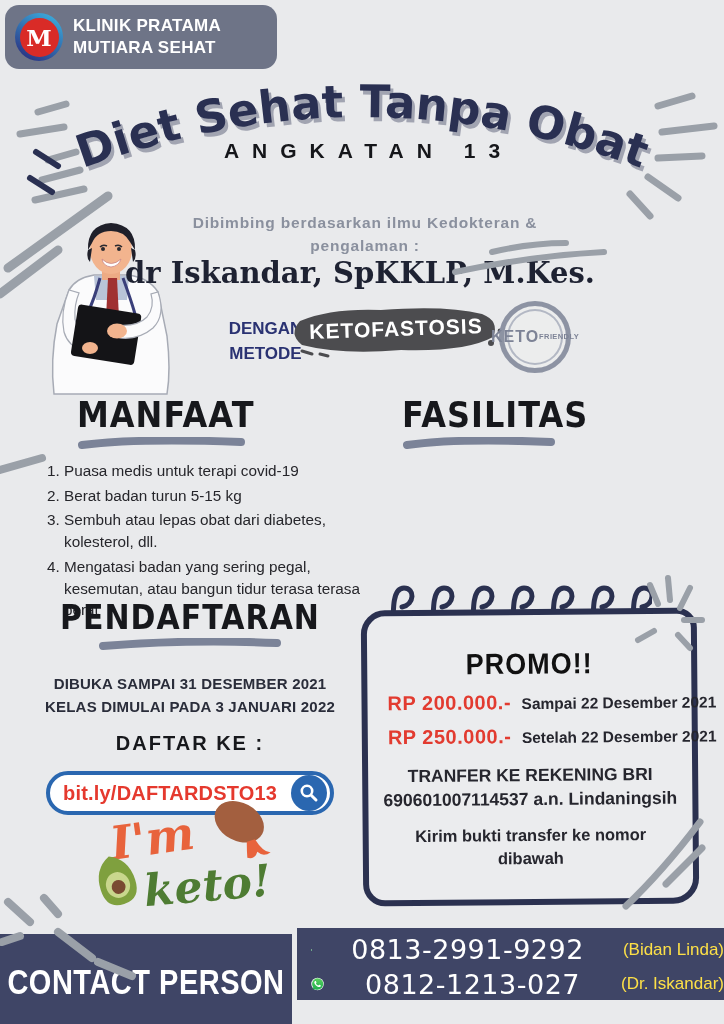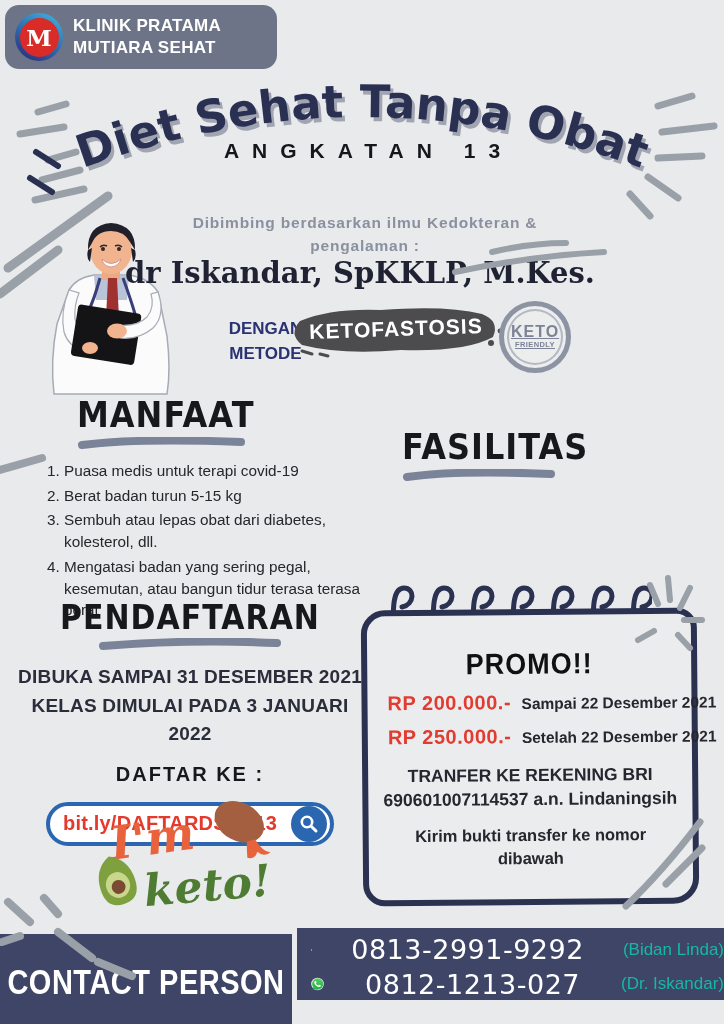--- a/index.html
+++ b/index.html
@@ -23,41 +23,41 @@
     font-size:15.5px;line-height:1.5;letter-spacing:.8px;z-index:2;}
   .doctor-name{position:absolute;top:256px;left:90px;width:540px;text-align:center;
     font-family:"DejaVu Serif",serif;font-weight:bold;font-size:29px;color:#1e2232;z-index:2;}
   .method-label{position:absolute;top:317px;left:208px;width:115px;text-align:center;color:#2a3272;
     font-weight:bold;font-size:17px;line-height:1.45;z-index:2;}
   .method-brush{position:absolute;left:286px;top:299px;z-index:2;}
   .method-name{position:absolute;left:295px;top:317px;width:202px;text-align:center;color:#fff;font-weight:bold;
     font-size:21px;letter-spacing:1px;transform:rotate(-2deg);z-index:3;}
   .keto-badge{position:absolute;left:499px;top:301px;width:62px;height:62px;border:5px solid #8d93a3;border-radius:50%;
     background:#eceded;box-shadow:inset 0 0 0 3px #eceded, inset 0 0 0 5px #b3b8c4;
-    display:flex;flex-direction:column;align-items:center;justify-content:center;color:#7d8396;z-index:2;text-decoration:underline;}
+    display:flex;flex-direction:row;align-items:center;justify-content:center;color:#7d8396;z-index:2;}
   .keto-badge .l1{font-size:16px;font-weight:bold;letter-spacing:1px;line-height:1;}
   .keto-badge .l2{font-size:7.5px;font-weight:bold;letter-spacing:.4px;line-height:1.4;}
   .doctor-illu{position:absolute;left:24px;top:218px;z-index:1;}
   
   .section{position:absolute;z-index:2;}
   .sec-heading{display:inline-block;font-weight:bold;font-size:32px;letter-spacing:1px;color:#17181c;
     transform:scaleY(1.12);transform-origin:bottom left;font-family:"DejaVu Sans",sans-serif;}
   .sec-underline{display:block;margin-top:1px;}
   .sec-list{margin:10px 0 0 0;padding-left:22px;color:#26262b;line-height:1.42;}
   .sec-list li{margin-bottom:3px;}
   .manfaat{left:42px;top:398px;width:330px;}
   .manfaat .sec-list{font-size:15.3px;}
-  .fasilitas{left:390px;top:398px;width:334px;margin-top:32px;}
+  .fasilitas{left:390px;top:398px;width:334px;}
   .fasilitas .sec-list{font-size:14.6px;}
   .head-indent{margin-left:35px;}
   .head-indent2{margin-left:12px;}
   
   .pendaftaran{position:absolute;left:15px;top:602px;width:350px;text-align:center;z-index:2;}
   .pendaftaran .sec-heading{font-size:30px;}
-  .open-lines{margin-top:12px;font-weight:bold;font-size:19px;color:#2a2d3a;line-height:1.5;letter-spacing:.2px;text-align:center;}
+  .open-lines{margin-top:22px;font-weight:bold;font-size:15px;color:#2a2d3a;line-height:1.5;letter-spacing:.2px;text-align:center;}
   .daftar-label{margin-top:14px;font-weight:bold;font-size:20px;letter-spacing:2px;color:#17181c;}
   .link-pill{margin:16px auto 0;width:288px;height:44px;background:#fff;border:4px solid #2a67b0;border-radius:26px;
     display:flex;align-items:center;justify-content:space-between;padding:0 3px 0 13px;box-sizing:border-box;cursor:pointer;}
   .link-text{color:#e5392e;font-weight:bold;font-size:20px;letter-spacing:.2px;white-space:nowrap;}
   .search-btn{width:36px;height:36px;border-radius:50%;background:#2a67b0;display:flex;align-items:center;justify-content:center;flex:0 0 auto;}
   .keto-logo{position:absolute;left:86px;top:793px;z-index:2;}
   
   .notepad{position:absolute;left:360px;top:583px;width:345px;height:327px;z-index:2;}
   .notepad-rings{position:absolute;left:28px;top:0;}
   .notepad-body{position:absolute;left:2px;top:26px;width:336px;height:296px;border:6px solid #2b3150;
@@ -71,21 +71,21 @@
   .note{margin-top:13px;text-align:center;font-weight:bold;font-size:16.5px;color:#26262e;line-height:1.4;}
   
   .band-left{position:absolute;left:0;top:934px;width:292px;height:97px;background:#3f4566;z-index:2;
     display:flex;align-items:center;justify-content:center;}
   .contact-heading{color:#fff;font-weight:bold;font-size:29px;letter-spacing:.5px;transform:scaleY(1.18);white-space:nowrap;}
   .band-row{position:absolute;left:297px;width:427px;background:#3f4566;display:flex;align-items:center;
     gap:10px;padding-left:14px;box-sizing:border-box;z-index:2;cursor:pointer;}
   .band-row1{top:928px;height:43px;gap:39px;}
   .band-row2{top:968px;height:32px;gap:41px;}
   .phone{color:#fff;font-size:27px;letter-spacing:.5px;font-family:"DejaVu Sans",sans-serif;white-space:nowrap;}
-  .contact-label{color:#14b8a6;font-size:17px;white-space:nowrap;}
+  .contact-label{color:#fde047;font-size:17px;white-space:nowrap;}
   .deco{position:absolute;left:0;top:0;z-index:4;pointer-events:none;}
 </style>
 </head>
 <body>
 
 <div class="poster">
 
   <div class="clinic-badge">
     <div class="logo-ring">
       <div class="logo-inner">M</div>

